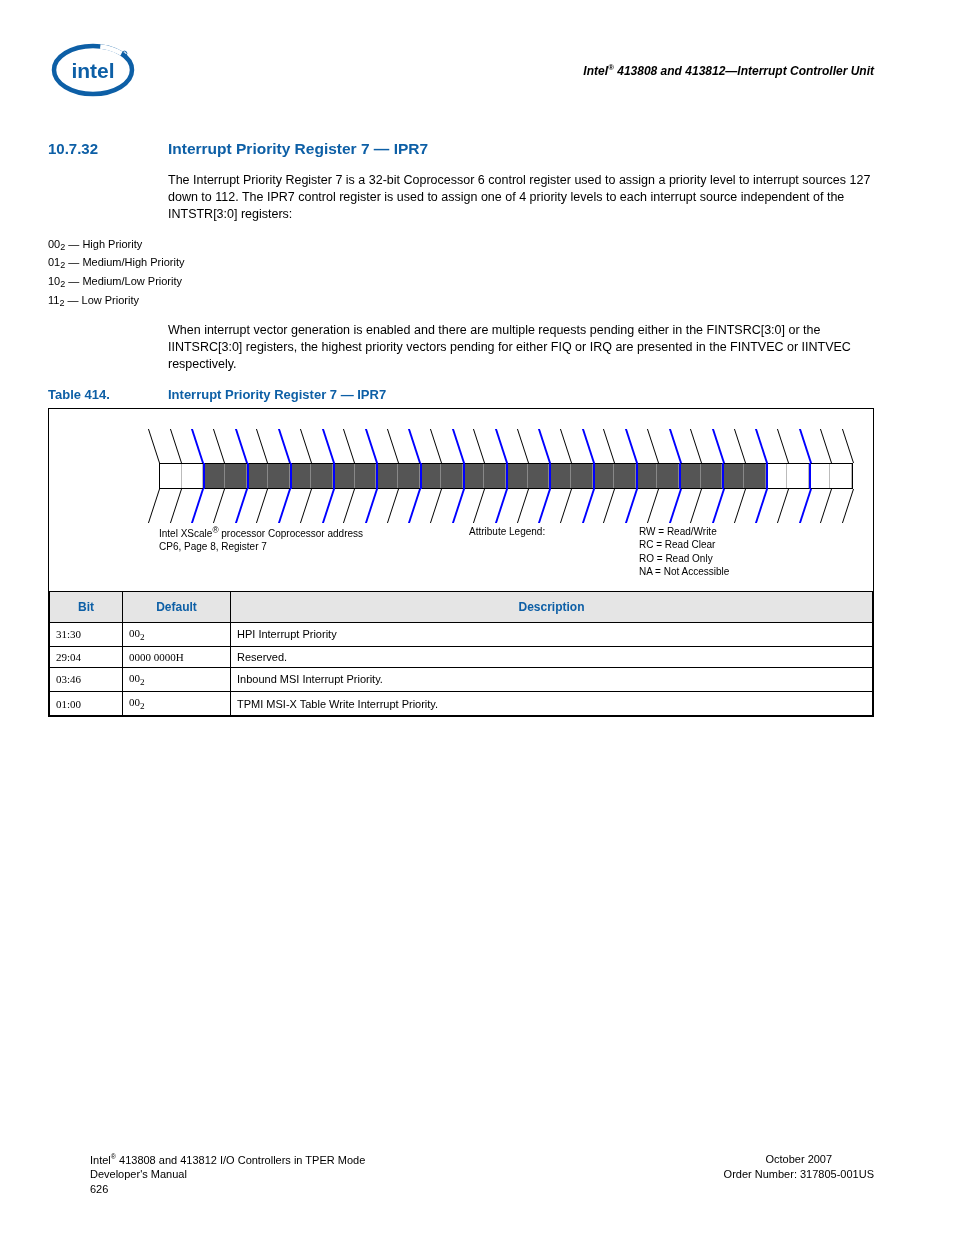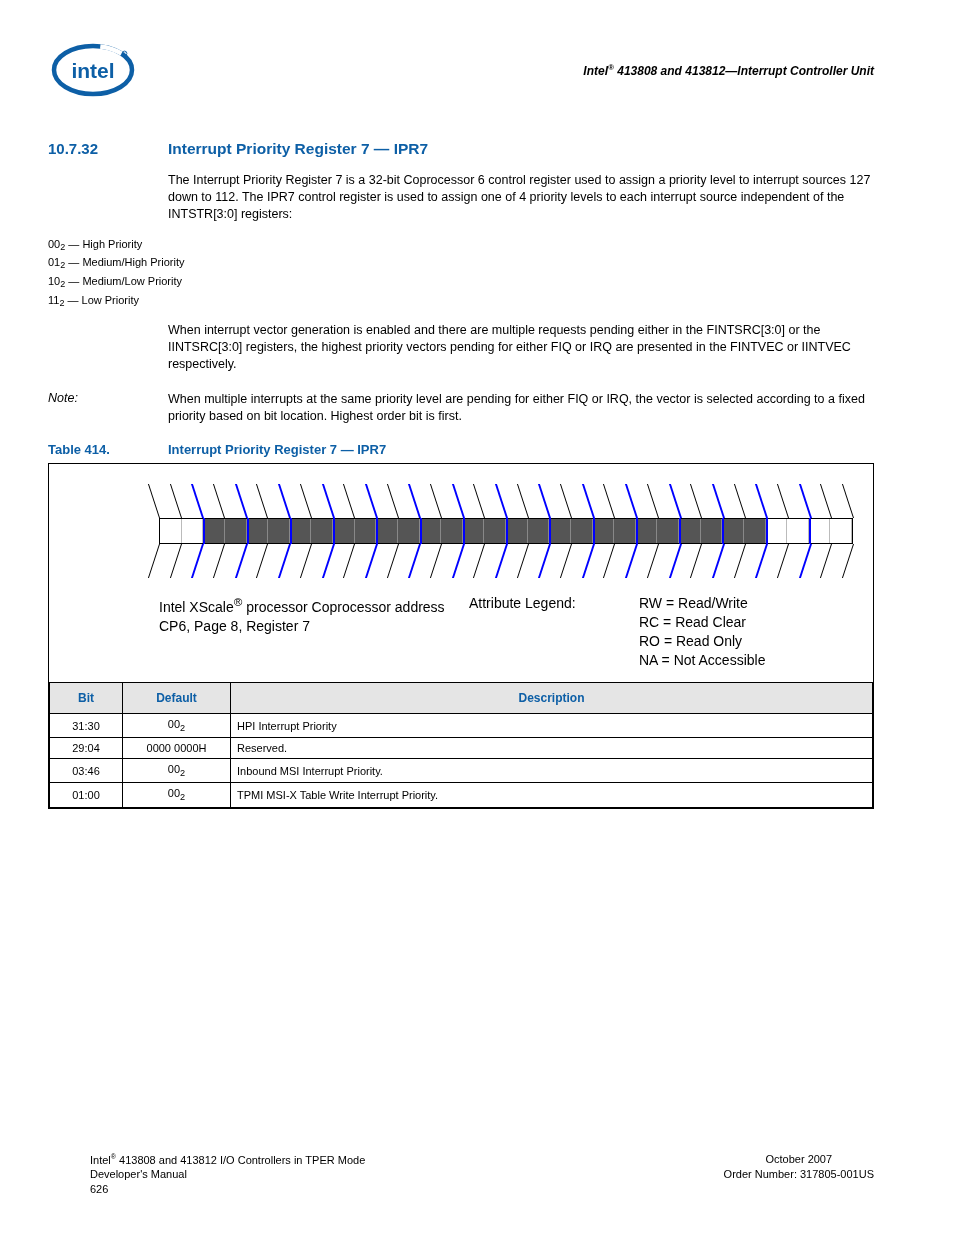--- a/index.html
+++ b/index.html
@@ -127,22 +127,21 @@
   .bitcell.white { background: #fff; border-right: 1px solid #bbb; }
   .bitcell:last-child { border-right: none; }
   .bit-blue-div {
     position: absolute;
     top: -1px; bottom: -1px;
     width: 2px;
     background: #0000ff;
   }
   .legend-row {
     display: flex;
-    margin-top: 14px;
-    font-size: 14px;
+    font-size: 10px;
     line-height: 1.35;
   }
   .legend-col1 { margin-left: 90px; width: 310px; }
   .legend-col2 { width: 170px; }
   .legend-col3 { width: 170px; }
   table.bit-table {
     width: 100%;
     border-collapse: collapse;
     font-size: 11px;
   }
@@ -152,21 +151,21 @@
     padding: 8px 6px;
     border: 1px solid #000;
     text-align: center;
     background: #e5e5e5;
     font-size: 12px;
   }
   table.bit-table td {
     border: 1px solid #000;
     padding: 4px 6px;
   }
-  table.bit-table td.c { text-align: center; }
+  table.bit-table td.c { text-align: left; font-family: Liberation Serif, serif; }
   .col-bit { width: 60px; }
   .col-default { width: 95px; }
 
   .footer {
     position: absolute;
     bottom: 38px;
     left: 90px;
     right: 80px;
     font-size: 11px;
     line-height: 1.35;
@@ -200,24 +199,20 @@
 
   <div class="body-indent priority-list" id="priority-list">
       <div>00<span class="sub2">2</span> — High Priority</div>
       <div>01<span class="sub2">2</span> — Medium/High Priority</div>
       <div>10<span class="sub2">2</span> — Medium/Low Priority</div>
       <div>11<span class="sub2">2</span> — Low Priority</div>
     </div>
 
   <div class="body-indent para">When interrupt vector generation is enabled and there are multiple requests pending either in the FINTSRC[3:0] or the IINTSRC[3:0] registers, the highest priority vectors pending for either FIQ or IRQ are presented in the FINTVEC or IINTVEC respectively.</div>
 
-  <div class="note-row">
-    <div class="note-label">Note:</div>
-    <div class="note-body">When multiple interrupts at the same priority level are pending for either FIQ or IRQ, the vector is selected according to a fixed priority based on bit location. Highest order bit is first.</div>
-  </div>
 
   <div class="table-caption-row">
     <div class="table-caption-num">Table 414.</div>
     <div>Interrupt Priority Register 7 — IPR7</div>
   </div>
 
   <div class="register-box">
     <div class="bitdiagram-area">
       <div class="bitstrip-wrap">
         <div class="tick-row" id="tick-row-top">

